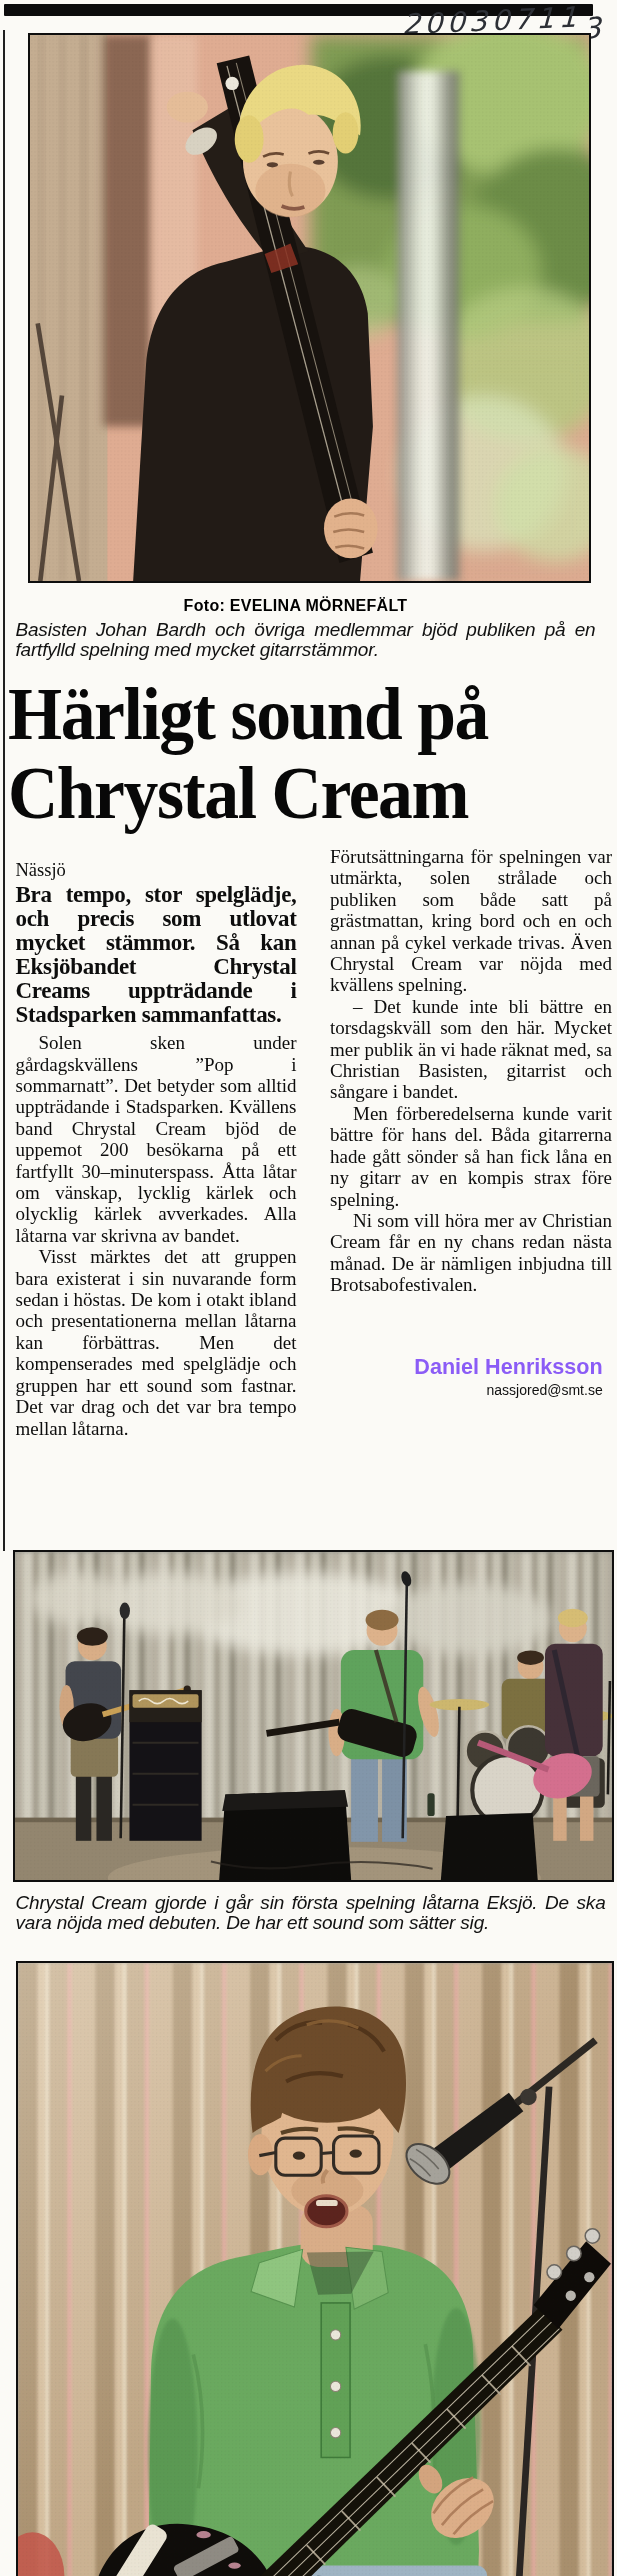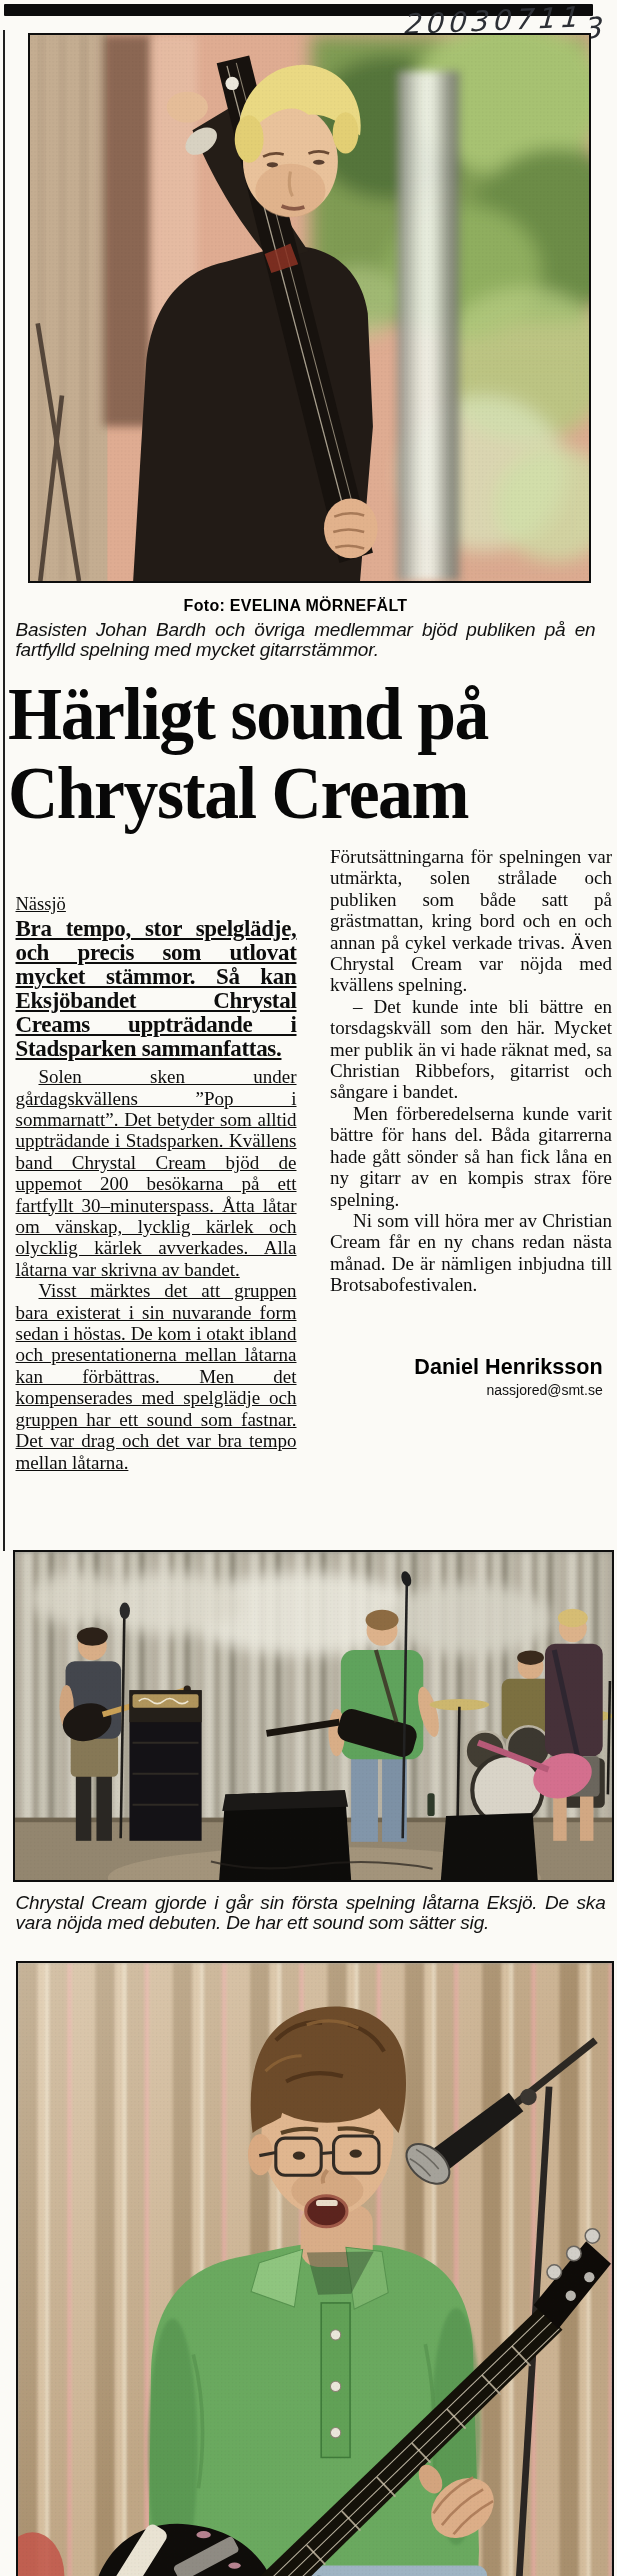--- a/index.html
+++ b/index.html
@@ -38,28 +38,28 @@
   #headline{
     left:8.2px;top:675px;width:639px;
     font-family:"Liberation Serif",serif;font-weight:bold;
     font-size:74px;line-height:79px;letter-spacing:-1.5px;color:#080808;
     transform:scaleX(.94);transform-origin:0 0;white-space:nowrap;
   }
   .col{
     font-family:"Liberation Serif",serif;font-size:19px;line-height:21.4px;
     text-align:justify;color:#0d0d0d;
   }
-  #col1{left:15.5px;top:892px;width:281px;text-decoration:underline;}
+  #col1{left:15.5px;top:858px;width:281px;}
   #col2{left:330px;top:846px;width:282px;}
   #dateline{font-size:18.5px;line-height:24px;text-align:left;}
   #lead{font-weight:bold;font-size:23px;line-height:24px;margin:1px 0 5.2px 0;letter-spacing:-0.3px;}
   .par{margin:0;text-indent:23px;}
   #col2 .pars .par:first-child{text-indent:0;}
   #byline-block{margin-top:58px;text-align:right;font-family:"Liberation Sans",sans-serif;padding-right:9.3px;}
-  #byline{font-weight:bold;font-size:21.6px;line-height:26px;color:#000000;}
+  #byline{font-weight:bold;font-size:21.6px;line-height:26px;color:#8b5cf6;}
   #byline-email{font-size:14px;line-height:21.6px;color:#101010;}
 </style>
 </head>
 <body>
 
 <div class="abs" id="top-bar"></div>
 
 <div class="abs" id="left-rule"></div>
 
 <div class="abs" id="hand-note">20030711</div>
@@ -152,21 +152,21 @@
   <div id="lead">Bra tempo, stor spelglädje, och precis som utlovat mycket stämmor. Så kan Eksjöbandet Chrystal Creams uppträdande i Stadsparken sammanfattas.</div>
   <div class="pars">
       <p class="par">Solen sken under gårdagskvällens ”Pop i sommarnatt”. Det betyder som alltid uppträdande i Stadsparken. Kvällens band Chrystal Cream bjöd de uppemot 200 besökarna på ett fartfyllt 30–minuterspass. Åtta låtar om vänskap, lycklig kärlek och olycklig kärlek avverkades. Alla låtarna var skrivna av bandet.</p>
       <p class="par">Visst märktes det att gruppen bara existerat i sin nuvarande form sedan i höstas. De kom i otakt ibland och presentationerna mellan låtarna kan förbättras. Men det kompenserades med spelglädje och gruppen har ett sound som fastnar. Det var drag och det var bra tempo mellan låtarna.</p>
     </div>
 </div>
 
 <div class="abs col" id="col2">
   <div class="pars">
       <p class="par">Förutsättningarna för spelningen var utmärkta, solen strålade och publiken som både satt på grästmattan, kring bord och en och annan på cykel verkade trivas. Även Chrystal Cream var nöjda med kvällens spelning.</p>
-      <p class="par">– Det kunde inte bli bättre en torsdagskväll som den här. Mycket mer publik än vi hade räknat med, sa Christian Ribbefors, gitarrist och sångare i bandet.</p>
+      <p class="par">– Det kunde inte bli bättre en torsdagskväll som den här. Mycket mer publik än vi hade räknat med, sa Christian Basisten, gitarrist och sångare i bandet.</p>
       <p class="par">Men förberedelserna kunde varit bättre för hans del. Båda gitarrerna hade gått sönder så han fick låna en ny gitarr av en kompis strax före spelning.</p>
       <p class="par">Ni som vill höra mer av Christian Cream får en ny chans redan nästa månad. De är nämligen inbjudna till Brotsabofestivalen.</p>
     </div>
   <div id="byline-block">
     <div id="byline">Daniel Henriksson</div>
     <div id="byline-email">nassjored@smt.se</div>
   </div>
 </div>
 
 <div class="abs photo" id="photo-mid">

